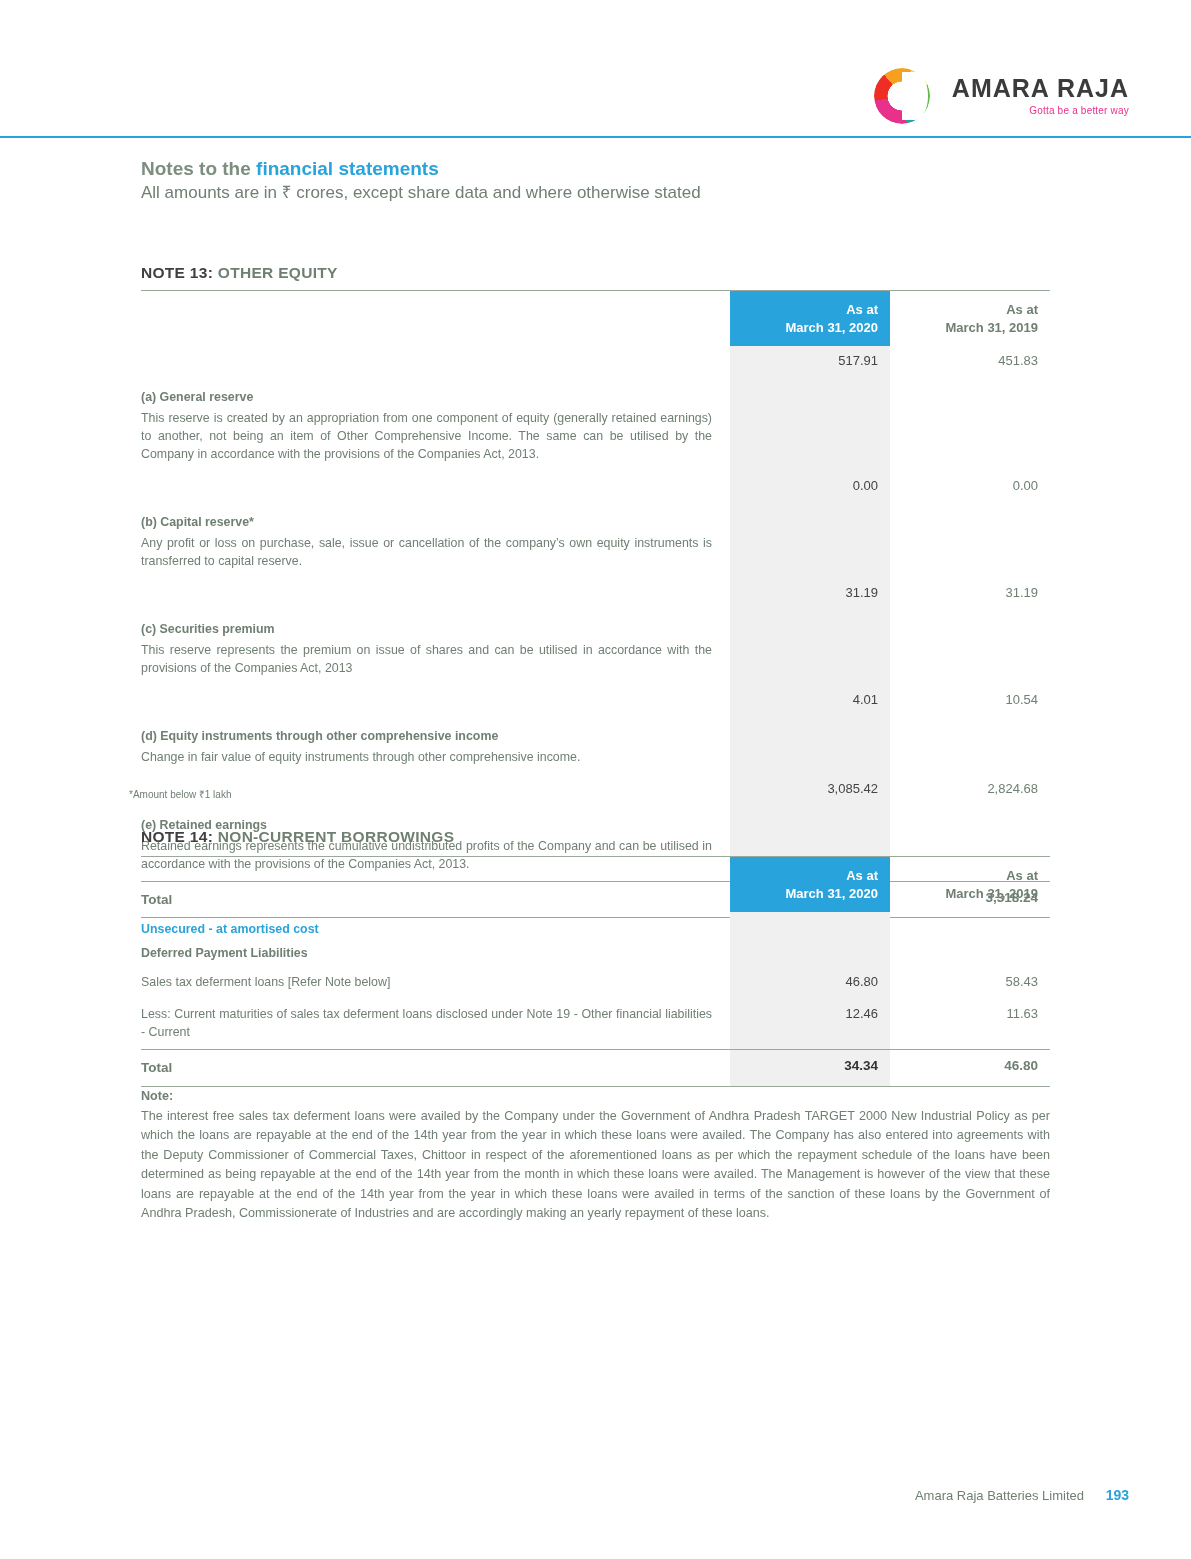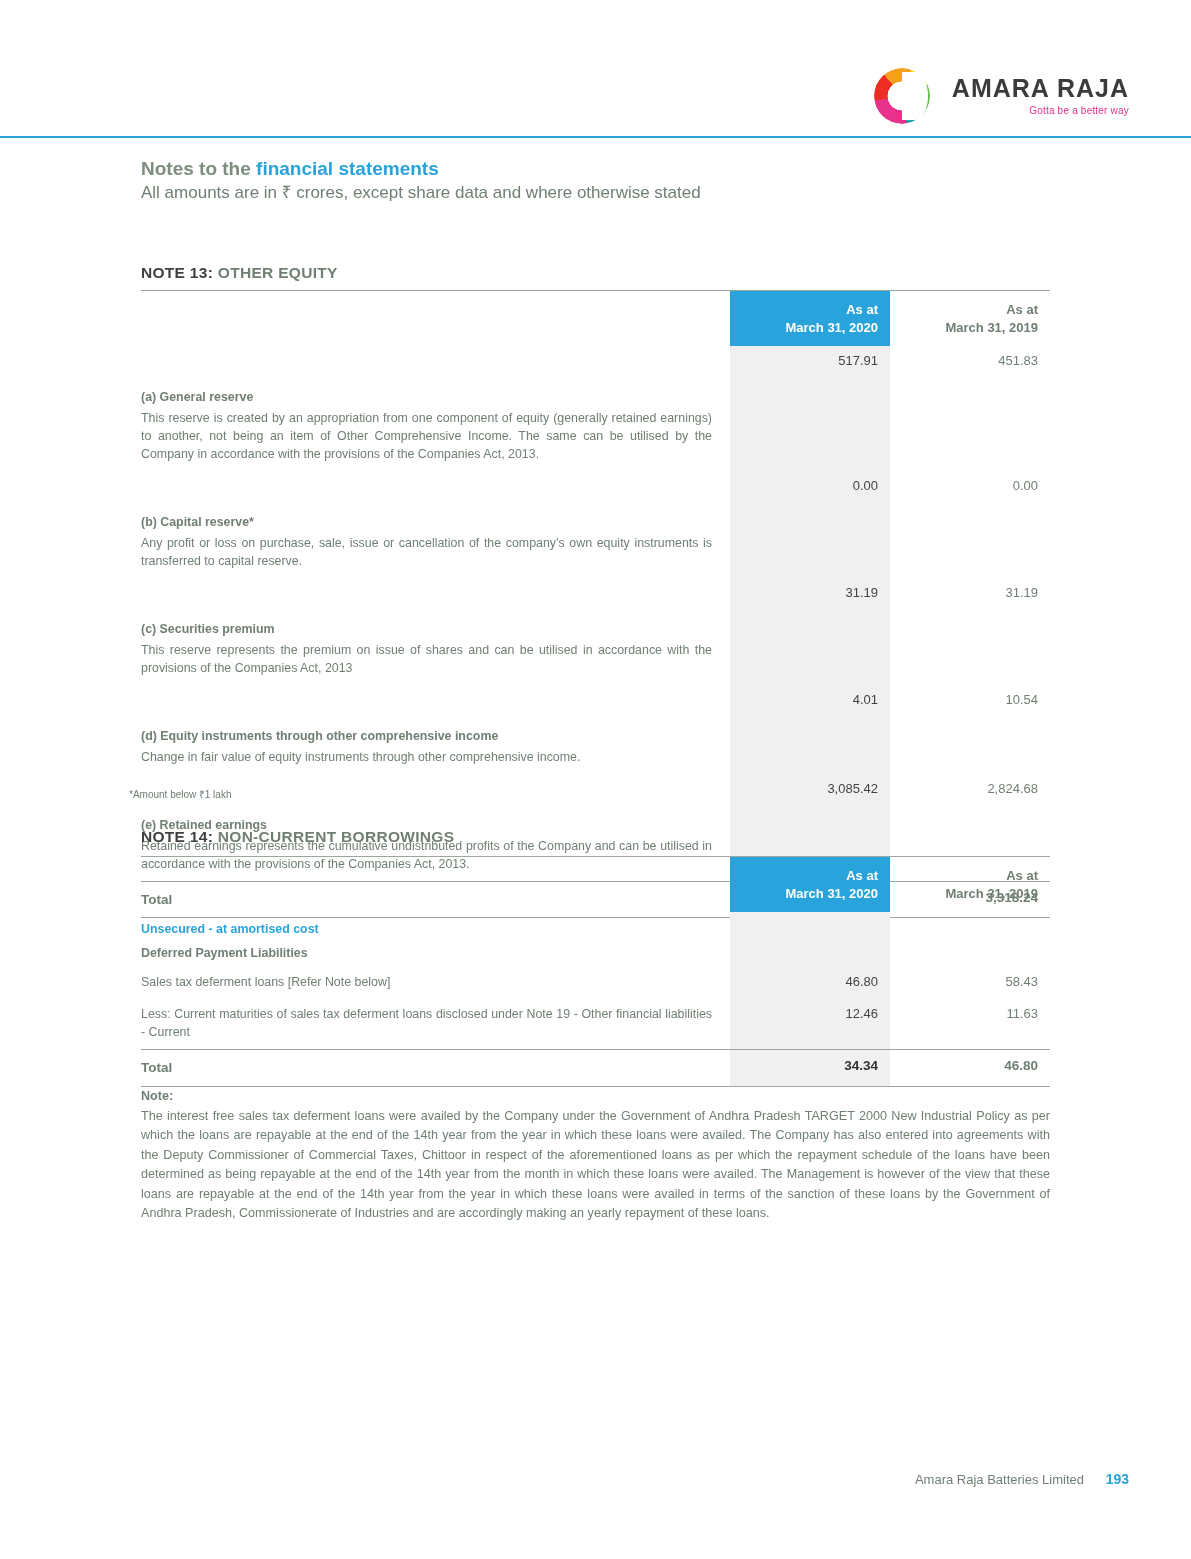--- a/index.html
+++ b/index.html
@@ -196,21 +196,21 @@
     line-height: 1.55;
     color: #6f7f72;
     text-align: justify;
   }
   .note-body .bold { font-weight: bold; }
 
   
   .footer {
     position: absolute;
     right: 62px;
-    bottom: 72px;
+    bottom: 56px;
     font-size: 13px;
     color: #6f7f72;
   }
   .footer .pg {
     color: #29a3dc;
     font-weight: bold;
     margin-left: 18px;
     font-size: 14px;
   }
 </style>

